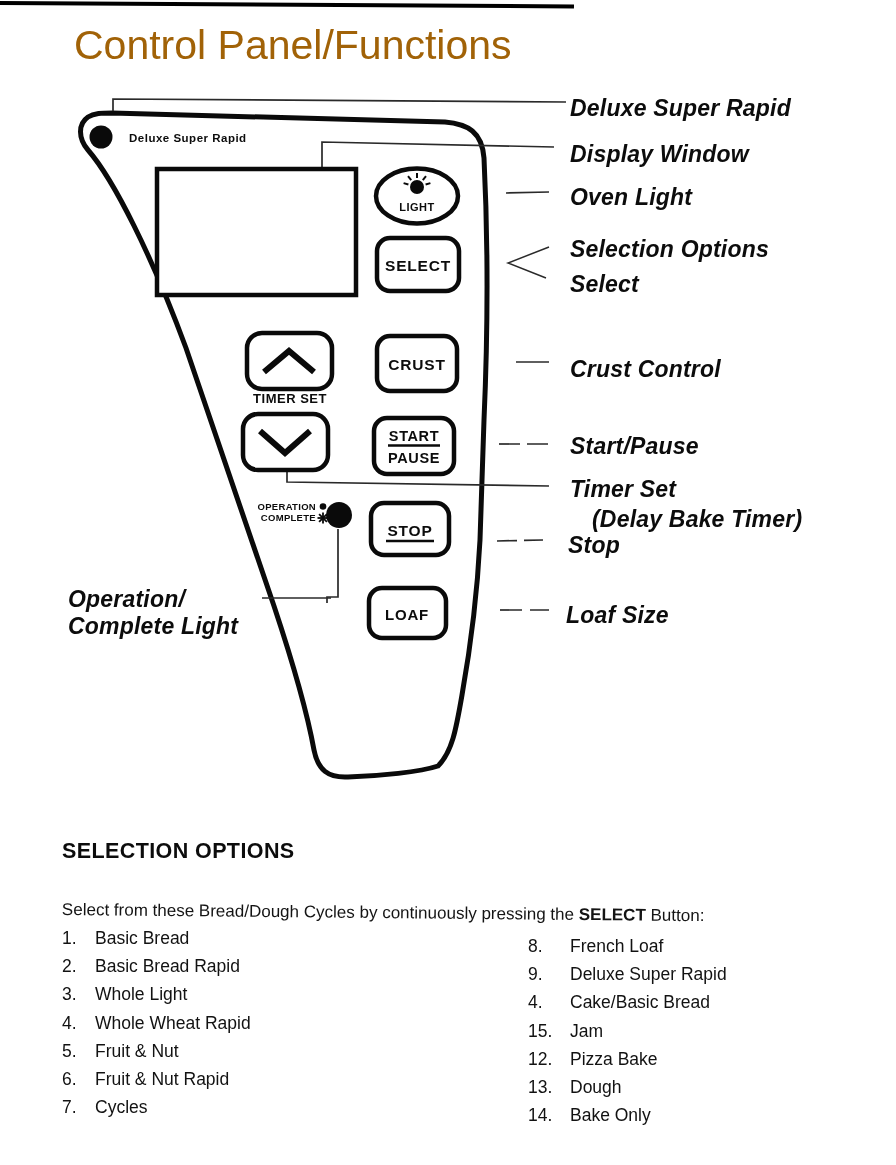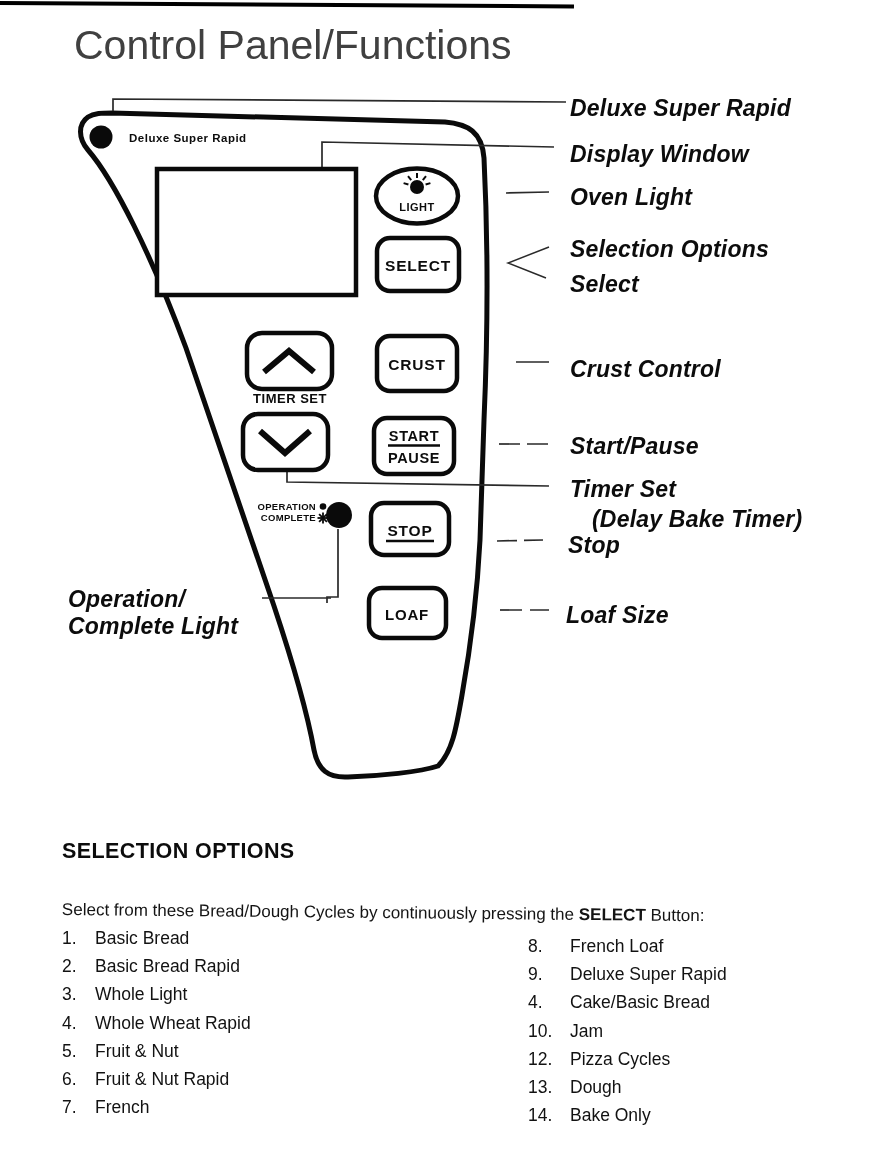--- a/index.html
+++ b/index.html
@@ -6,21 +6,21 @@
   .page {
     position:relative; width:896px; height:1165px; background:#ffffff;
     font-family:"Liberation Sans", sans-serif; color:#101010; overflow:hidden;
   }
   .topbar {
     position:absolute; left:0; top:1px; width:574px; height:4px; background:#000;
     transform:rotate(0.35deg); transform-origin:left top;
   }
   .title {
     position:absolute; left:74px; top:22px; font-size:41px; font-weight:400;
-    color:#404040; white-space:nowrap;
+    color:#a16207; white-space:nowrap;
   }
   .diagram { position:absolute; left:0; top:0; }
 
   
   .co { font-family:"Liberation Sans", sans-serif; font-weight:bold; font-style:italic;
         font-size:23px; fill:#0c0c0c; letter-spacing:0.2px; }
   .btxt { font-family:"Liberation Sans", sans-serif; font-weight:bold; fill:#0c0c0c; }
 
   
   .sec-heading {
@@ -191,44 +191,44 @@
     <div class="row">
         <span class="num">5.</span>
         <span>Fruit &amp; Nut</span>
       </div>
     <div class="row">
         <span class="num">6.</span>
         <span>Fruit &amp; Nut Rapid</span>
       </div>
     <div class="row">
         <span class="num">7.</span>
-        <span>French</span>
+        <span>Cycles</span>
       </div>
   </div>
 
   <div class="col col-right">
     <div class="row">
         <span class="num">8.</span>
         <span>French Loaf</span>
       </div>
     <div class="row">
         <span class="num">9.</span>
         <span>Deluxe Super Rapid</span>
       </div>
     <div class="row">
         <span class="num">4.</span>
         <span>Cake/Basic Bread</span>
       </div>
     <div class="row">
-        <span class="num">10.</span>
+        <span class="num">15.</span>
         <span>Jam</span>
       </div>
     <div class="row">
         <span class="num">12.</span>
-        <span>Pizza Cycles</span>
+        <span>Pizza Bake</span>
       </div>
     <div class="row">
         <span class="num">13.</span>
         <span>Dough</span>
       </div>
     <div class="row">
         <span class="num">14.</span>
         <span>Bake Only</span>
       </div>
   </div>

